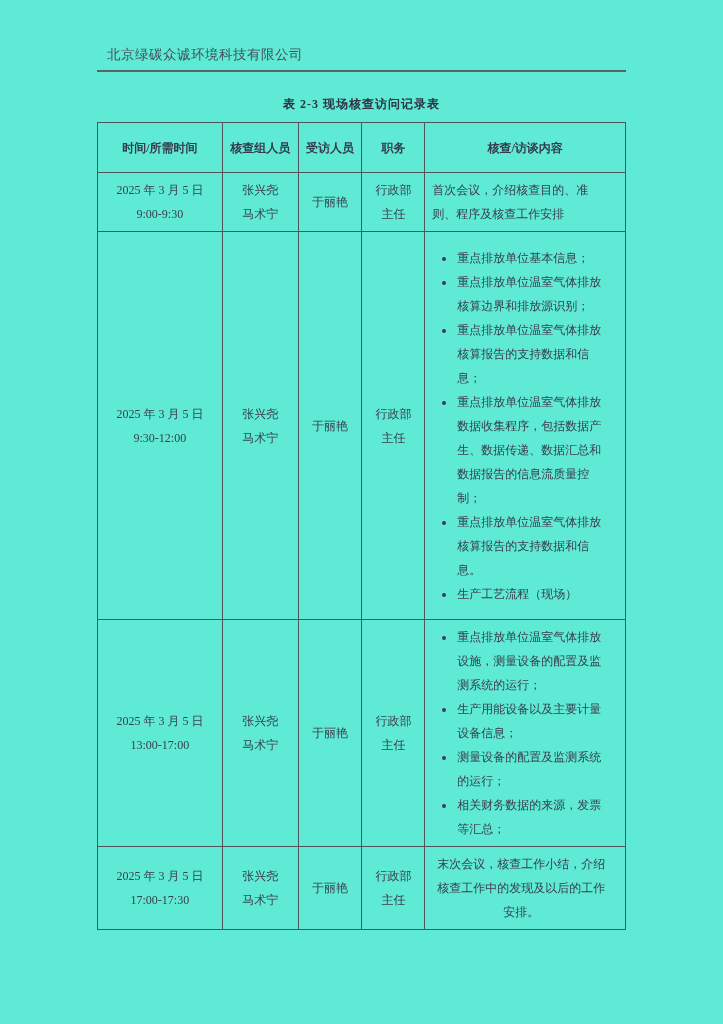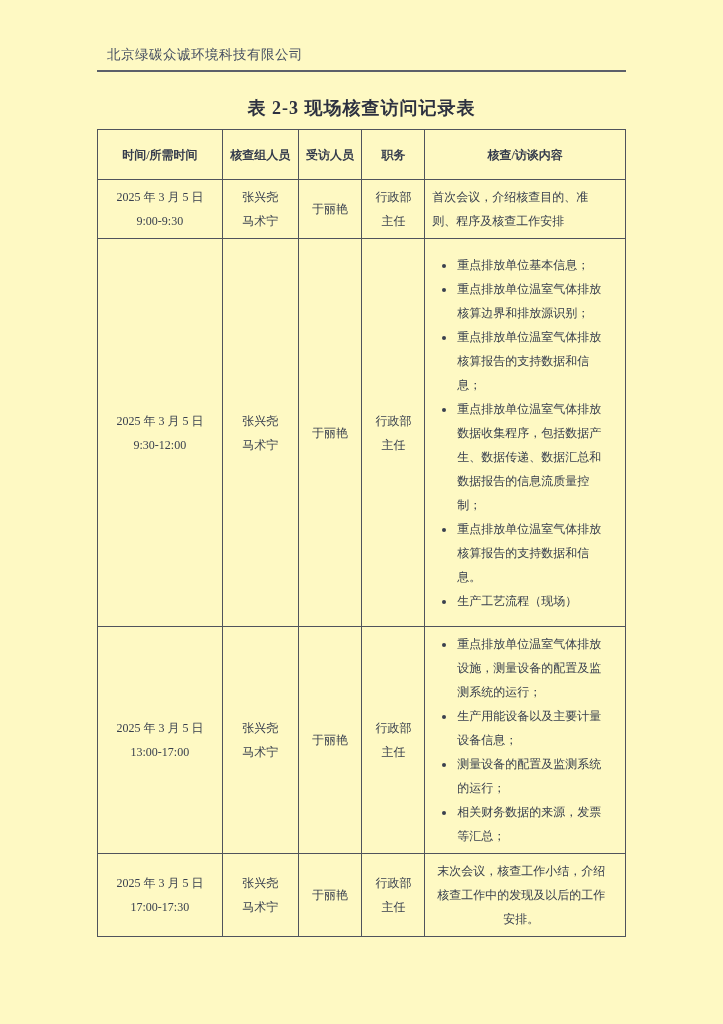--- a/index.html
+++ b/index.html
@@ -2,35 +2,35 @@
 <html><head>
 <meta charset="utf-8">
 <style>
   * { box-sizing: border-box; margin: 0; padding: 0; }
   html, body { background: #ffffff; }
   body {
     width: 723px; height: 1024px;
     font-family: "Liberation Serif", "DejaVu Serif", serif;
     color: #3b4152;
   }
-  .page { position: relative; width: 723px; height: 1024px; background: #fef9c3; overflow: hidden; }
+  .page { position: relative; width: 723px; height: 1024px; background: #5eead4; overflow: hidden; }
   .content { position: absolute; left: 97px; top: 0; width: 529px; }
 
   .doc-header {
     display: flex; justify-content: space-between; align-items: baseline;
     margin-top: 46px; padding: 0 2px 6px 10px;
     border-bottom: 2px solid #5c6069;
     font-size: 13.5px; color: #454e62; letter-spacing: 0.5px;
   }
   .doc-header .archive-label { margin-right: 14px; }
   .doc-header .archive-no { letter-spacing: 0.3px; }
 
   .doc-title {
     text-align: center; margin-top: 24px;
-    font-size: 18px; font-weight: bold; color: #2d3140; letter-spacing: 1px;
+    font-size: 12px; font-weight: bold; color: #2d3140; letter-spacing: 1px;
   }
 
   table.visit-table {
     width: 100%; margin-top: 9px;
     border-collapse: collapse;
     font-size: 12px; color: #39404f;
   }
   .visit-table th, .visit-table td {
     border: 1.5px solid #50545c;
     text-align: center; vertical-align: middle;

